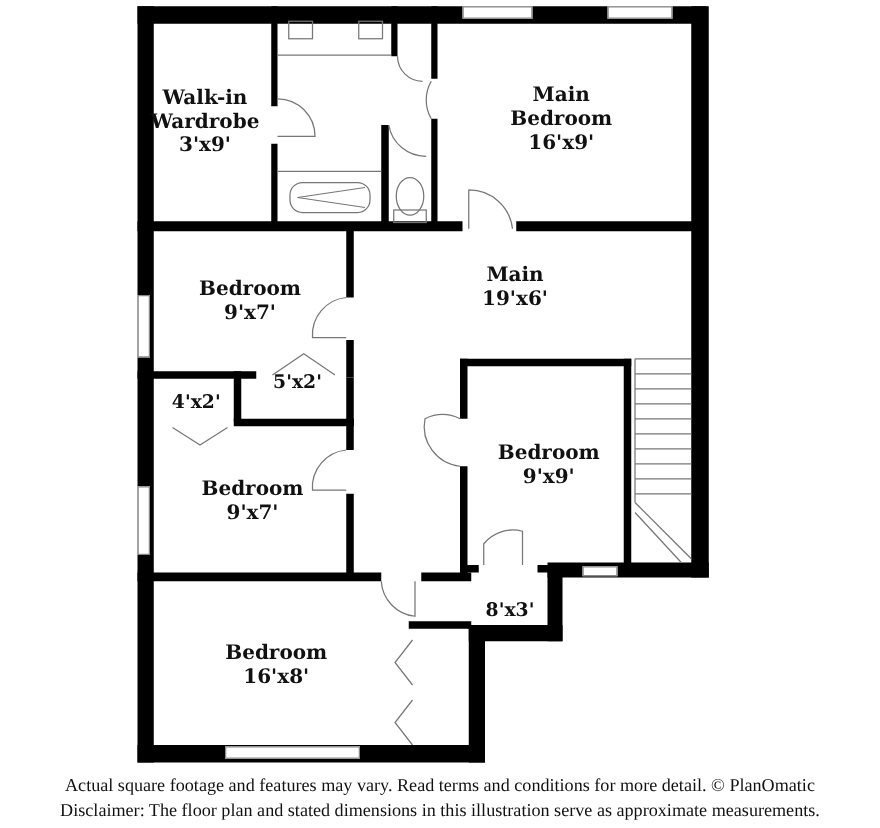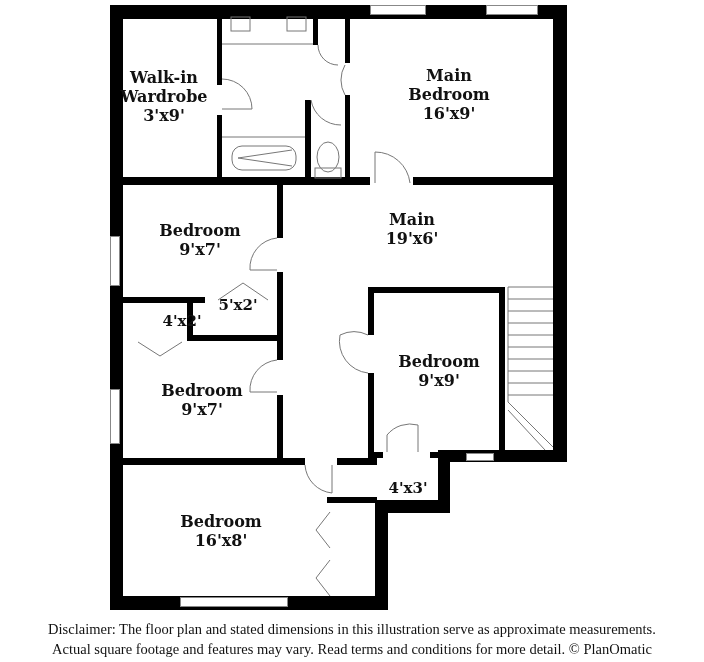--- a/index.html
+++ b/index.html
@@ -122,39 +122,39 @@
     <span>16'x9'</span>
   </div>
   <div class="label" style="left:412px;top:210px;">
     <span>Main</span>
     <span>19'x6'</span>
   </div>
   <div class="label" style="left:200px;top:221px;">
     <span>Bedroom</span>
     <span>9'x7'</span>
   </div>
-  <div class="label small" style="left:157px;top:312px;margin-left:25px;">
+  <div class="label small" style="left:157px;top:312px;">
     <span>4'x2'</span>
   </div>
   <div class="label small" style="left:238px;top:296px;">
     <span>5'x2'</span>
   </div>
   <div class="label" style="left:439px;top:352px;">
     <span>Bedroom</span>
     <span>9'x9'</span>
   </div>
   <div class="label" style="left:202px;top:381px;">
     <span>Bedroom</span>
     <span>9'x7'</span>
   </div>
   <div class="label small" style="left:408px;top:479px;">
-    <span>4'x3'</span>
+    <span>8'x3'</span>
   </div>
   <div class="label" style="left:221px;top:512px;">
     <span>Bedroom</span>
     <span>16'x8'</span>
   </div>
 </div>
 
 <div class="disclaimer">
+  <div>Actual square footage and features may vary. Read terms and conditions for more detail. © PlanOmatic</div>
   <div>Disclaimer: The floor plan and stated dimensions in this illustration serve as approximate measurements.</div>
-  <div>Actual square footage and features may vary. Read terms and conditions for more detail. © PlanOmatic</div>
 </div>
 
 </body></html>

